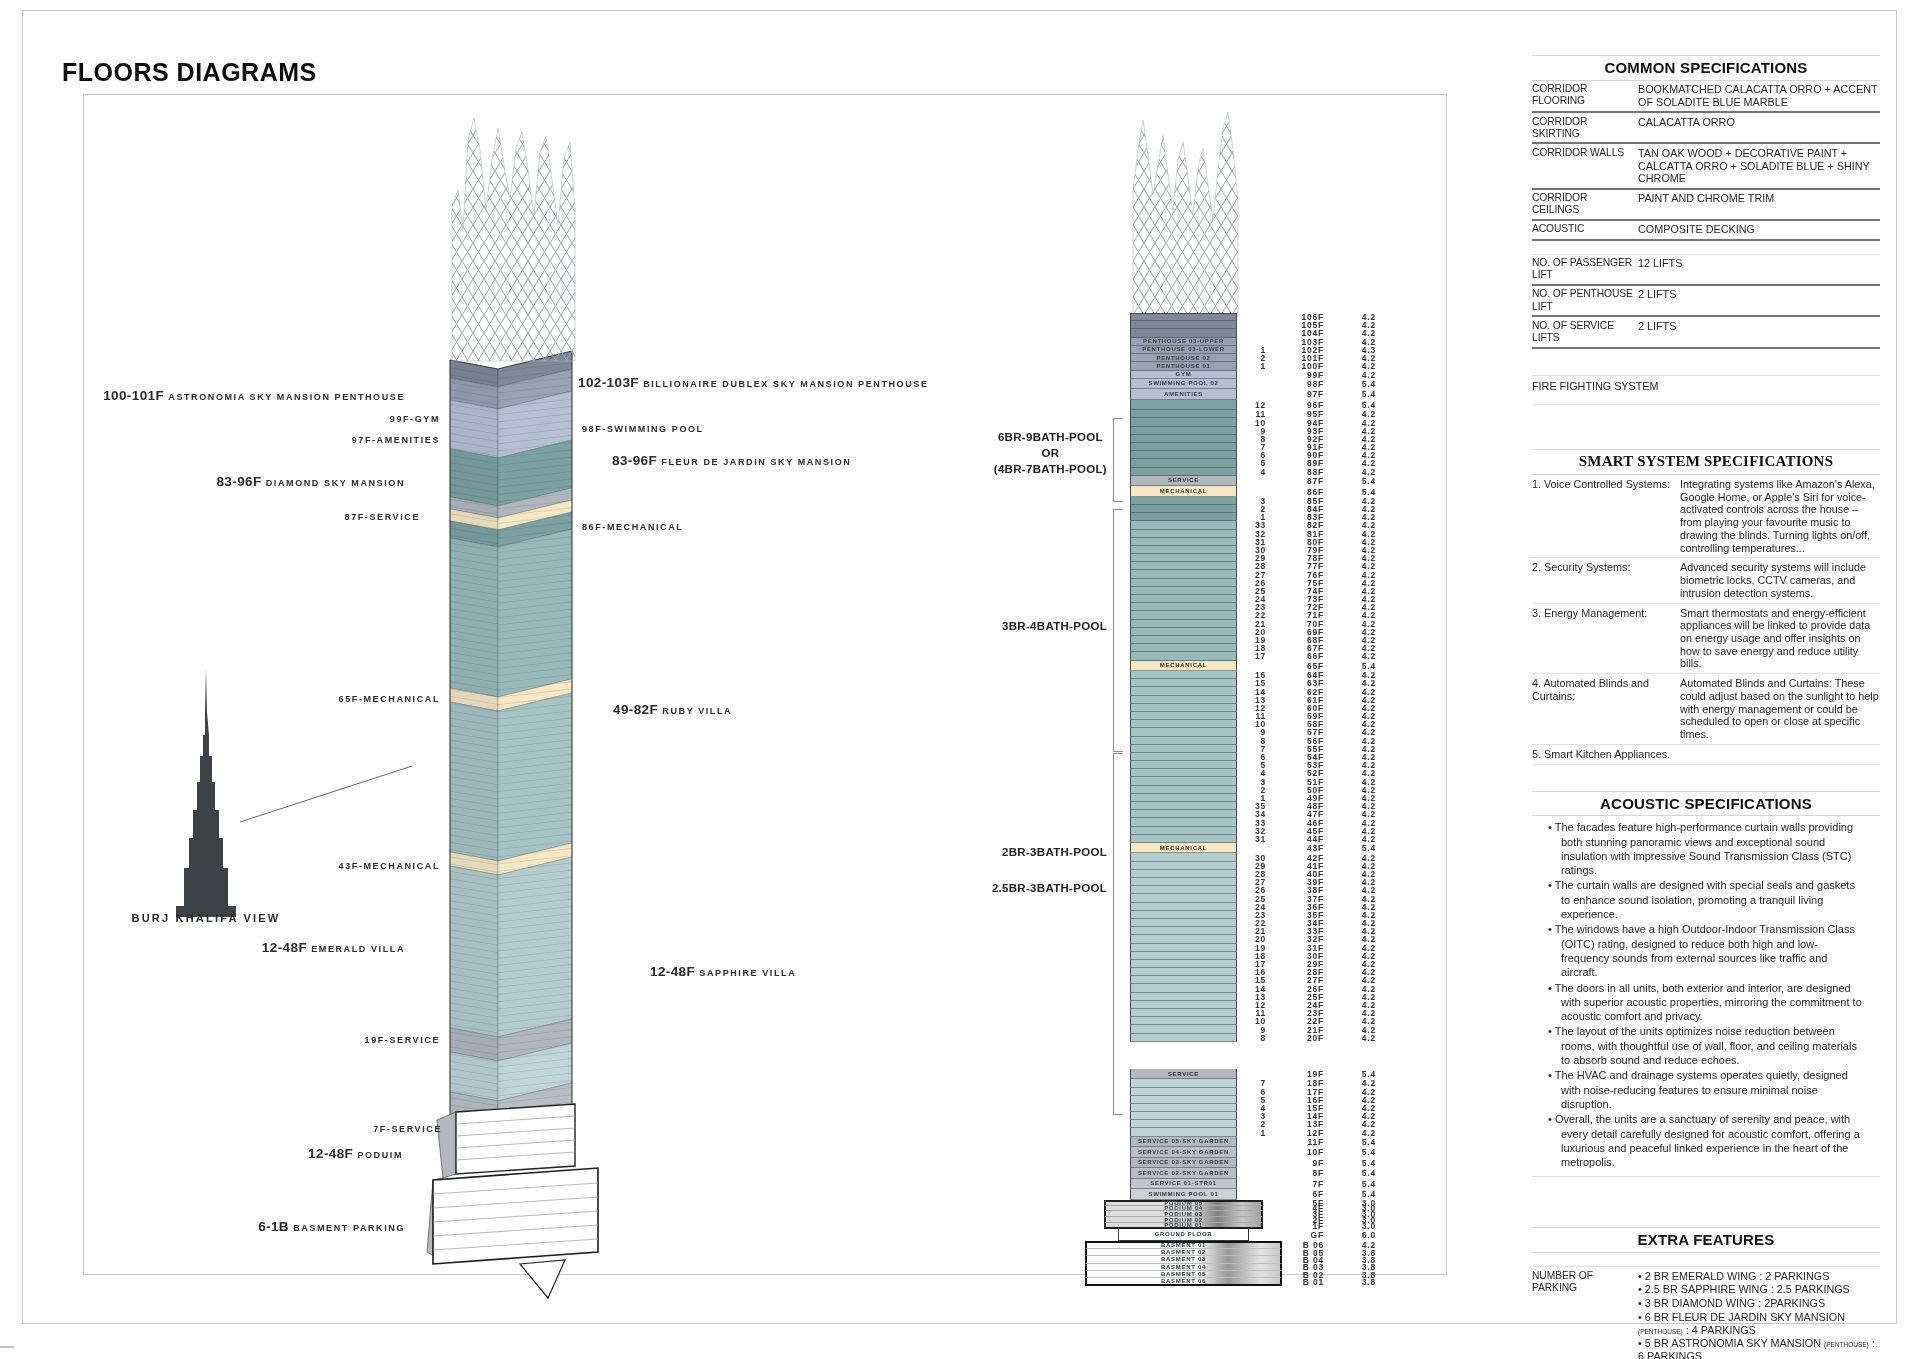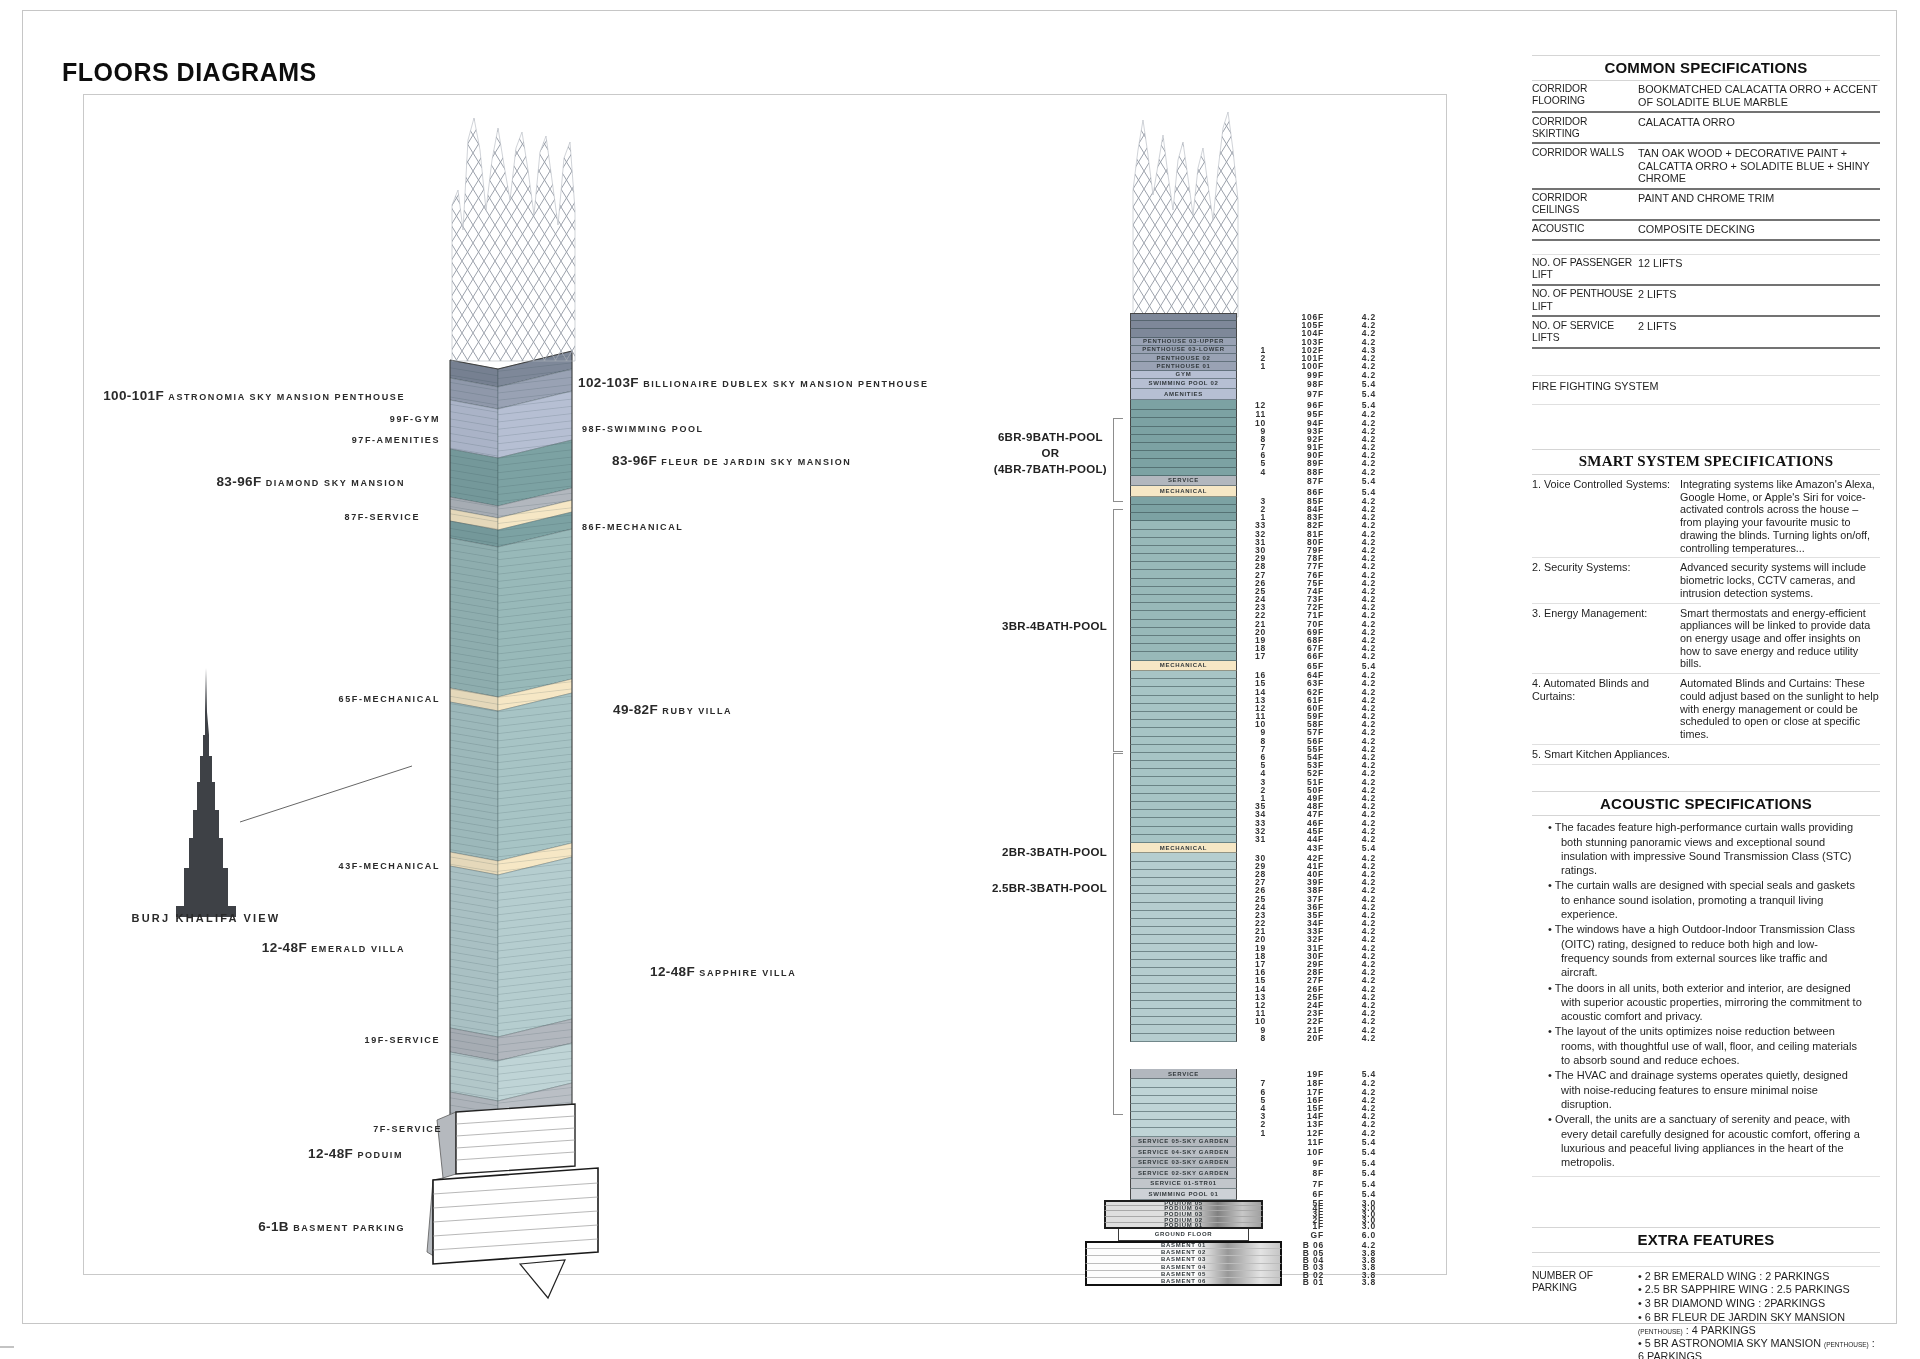--- a/index.html
+++ b/index.html
@@ -999,21 +999,21 @@
 
     <section id="acoustic-sec">
       <h2 class="sec-title">ACOUSTIC SPECIFICATIONS</h2>
       <div id="acoustic-list">
           <p>•  The facades feature high-performance curtain walls providing both stunning panoramic views and exceptional sound insulation with impressive Sound Transmission Class (STC) ratings.</p>
           <p>•  The curtain walls are designed with special seals and gaskets to enhance sound isolation, promoting a tranquil living experience.</p>
           <p>•  The windows have a high Outdoor-Indoor Transmission Class (OITC) rating, designed to reduce both high and low-frequency sounds from external sources like traffic and aircraft.</p>
           <p>•  The doors in all units, both exterior and interior, are designed with superior acoustic properties, mirroring the commitment to acoustic comfort and privacy.</p>
           <p>•  The layout of the units optimizes noise reduction between rooms, with thoughtful use of wall, floor, and ceiling materials to absorb sound and reduce echoes.</p>
           <p>•  The HVAC and drainage systems operates quietly, designed with noise-reducing features to ensure minimal noise disruption.</p>
-          <p>•  Overall, the units are a sanctuary of serenity and peace, with every detail carefully designed for acoustic comfort, offering a luxurious and peaceful living appliances in the heart of the metropolis.</p>
+          <p>•  Overall, the units are a sanctuary of serenity and peace, with every detail carefully designed for acoustic comfort, offering a luxurious and peaceful linked experience in the heart of the metropolis.</p>
         </div>
     </section>
 
     <section id="extra-sec">
       <h2 class="sec-title">EXTRA FEATURES</h2>
       <div id="extra-rows">
           <div class="spacer-line"></div>
           <div class="spec-row">
             <span class="k">NUMBER OF PARKING</span>
             <span class="v x-lines">

